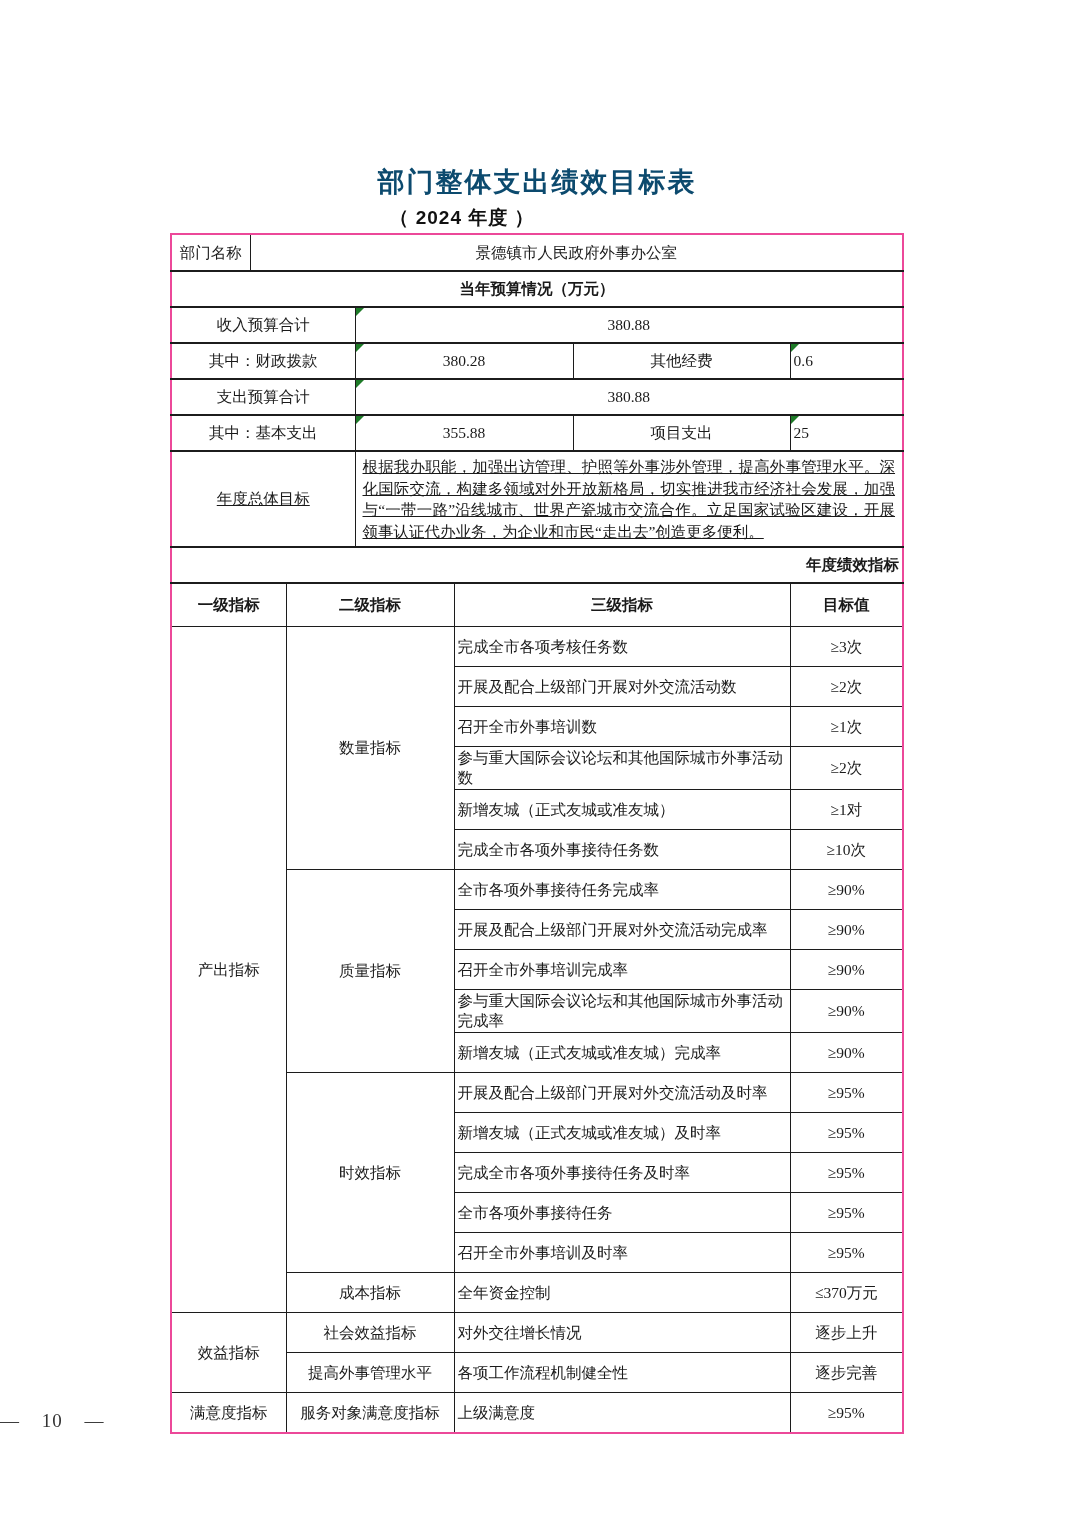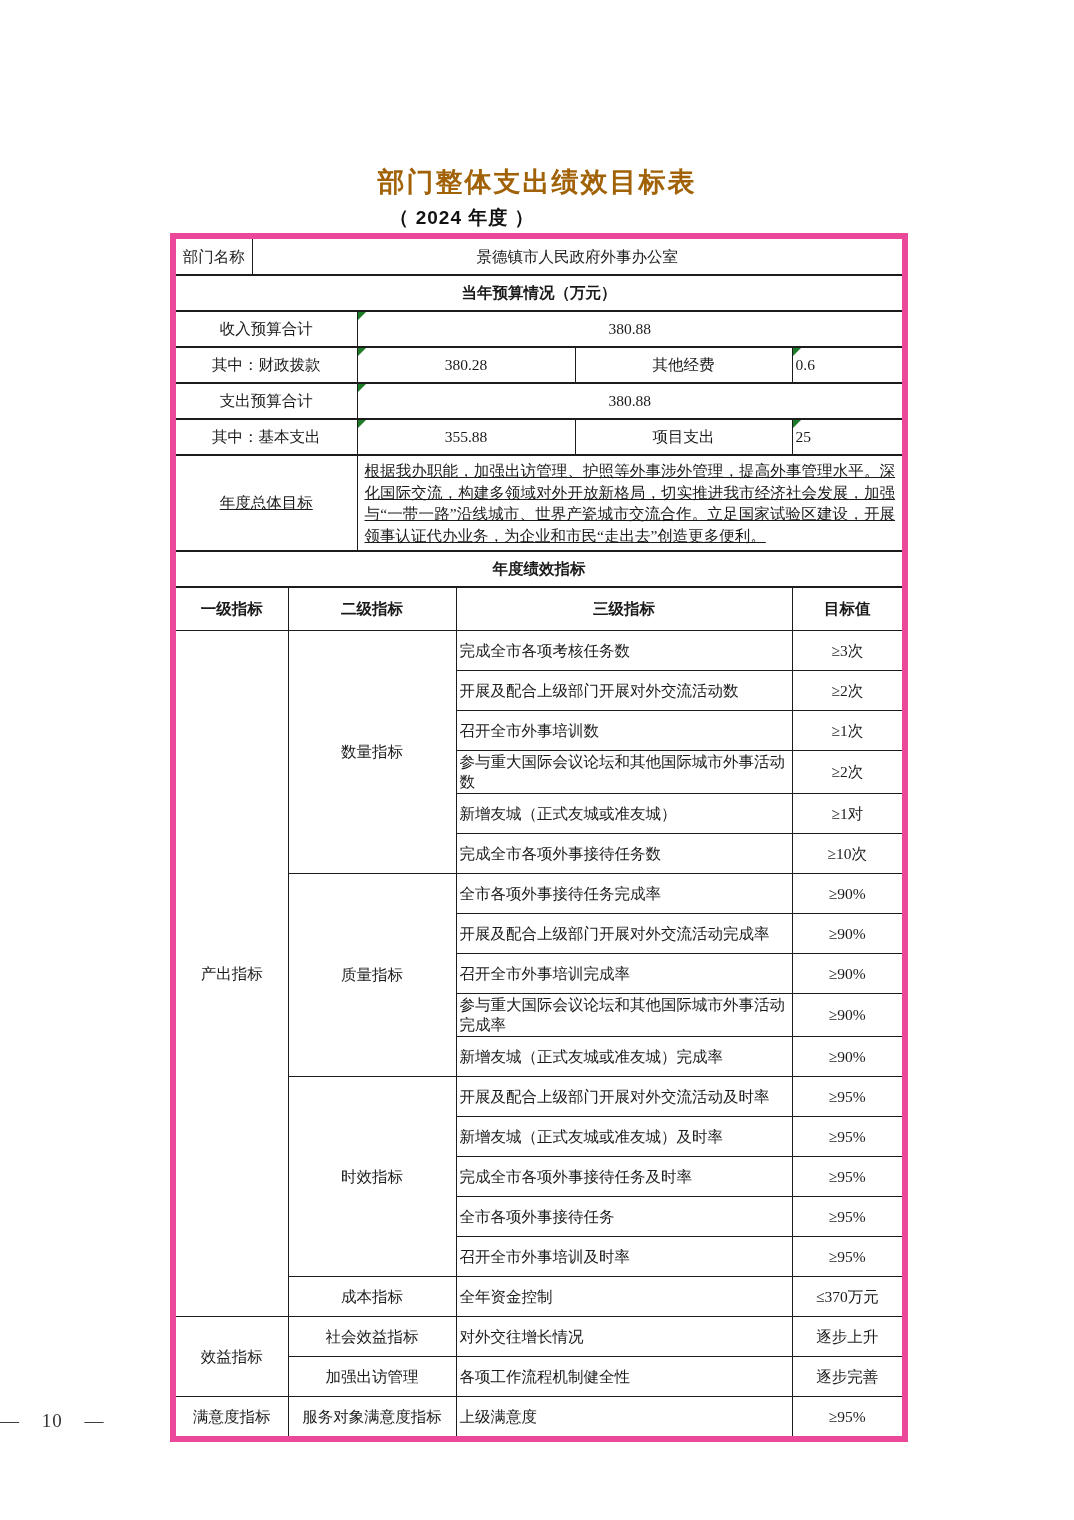--- a/index.html
+++ b/index.html
@@ -4,31 +4,31 @@
 <style>
   html,body{margin:0;padding:0;}
   body{
     width:1074px;height:1520px;background:#ffffff;position:relative;
     font-family:"Liberation Serif", serif;color:#1a1a1a;
     -webkit-font-smoothing:antialiased;
   }
   .doc-title{
     position:absolute;top:164px;left:0;width:1074px;text-align:center;
     font-size:27px;font-weight:bold;letter-spacing:2px;
-    font-family:"Liberation Sans", sans-serif;color:#a16207;
+    font-family:"Liberation Sans", sans-serif;color:#0c4a6e;
   }
   .doc-subtitle{
     position:absolute;top:205px;left:0;width:924px;text-align:center;
     font-size:19px;font-weight:bold;letter-spacing:1px;
     font-family:"Liberation Sans", sans-serif;color:#111;
   }
   table.main{
     position:absolute;left:170px;top:233px;width:732px;
     border-collapse:collapse;table-layout:fixed;
-    border:6px solid #ec4899;
+    border:2px solid #ec4899;
   }
   td{
     border:1px solid #1c1c1c;
     font-size:15.5px;line-height:20px;
     padding:1px 3px;
     vertical-align:middle;
     overflow:hidden;
   }
   .c{text-align:center;}
   .l{text-align:left;}
@@ -36,21 +36,21 @@
   .bb2{border-bottom-width:2px;}
   .rel{position:relative;}
   .tri{
     position:absolute;top:0;left:0;width:0;height:0;
     border-top:8px solid #1e7b28;border-right:8px solid transparent;
   }
   .rA td{height:33px;}
   .rB td{height:32px;margin-top:12px;}
   .rBud td{height:32px;}
   .rGoal td{height:92px;text-decoration:underline;}
-  .rSec td{height:32px;}
+  .rSec td{height:32px;text-align:right;}
   .rHead td{height:40px;}
   .ind td{height:37px;}
   .goal-text{
     display:block;text-align:justify;line-height:21.5px;padding:2px 4px;
   }
   .footer{
     position:absolute;top:1410px;left:0;width:952px;text-align:left;
     font-size:19px;color:#333;word-spacing:16px;letter-spacing:1px;
   }
 </style>
@@ -200,21 +200,21 @@
     <td class="c"><span>≤370万元</span></td>
   </tr>
 
   <tr class="ind">
     <td class="c" colspan="2" rowspan="2"><span>效益指标</span></td>
     <td class="c" colspan="2"><span>社会效益指标</span></td>
     <td class="l" colspan="2"><span>对外交往增长情况</span></td>
     <td class="c"><span>逐步上升</span></td>
   </tr>
   <tr class="ind">
-    <td class="c" colspan="2"><span>加强出访管理</span></td>
+    <td class="c" colspan="2"><span>提高外事管理水平</span></td>
     <td class="l" colspan="2"><span>各项工作流程机制健全性</span></td>
     <td class="c"><span>逐步完善</span></td>
   </tr>
 
   <tr class="ind">
     <td class="c" colspan="2"><span>满意度指标</span></td>
     <td class="c" colspan="2"><span>服务对象满意度指标</span></td>
     <td class="l" colspan="2"><span>上级满意度</span></td>
     <td class="c"><span>≥95%</span></td>
   </tr>

